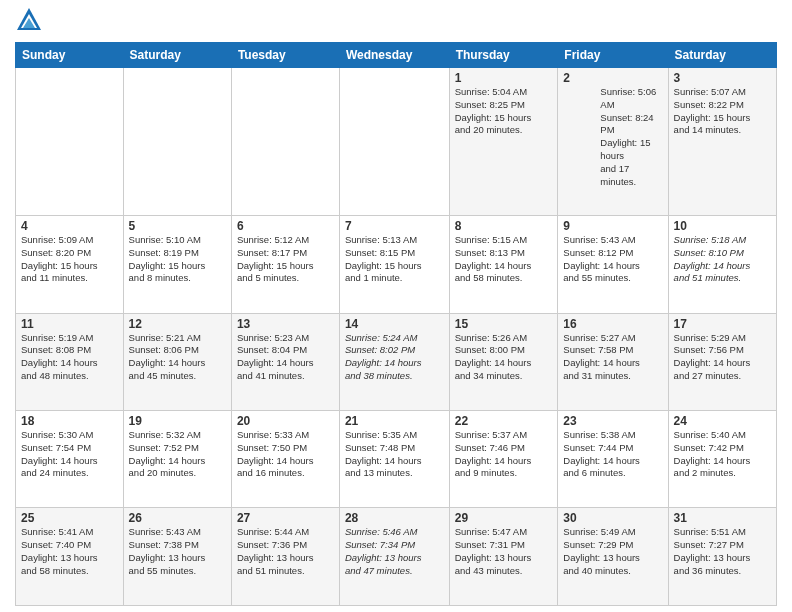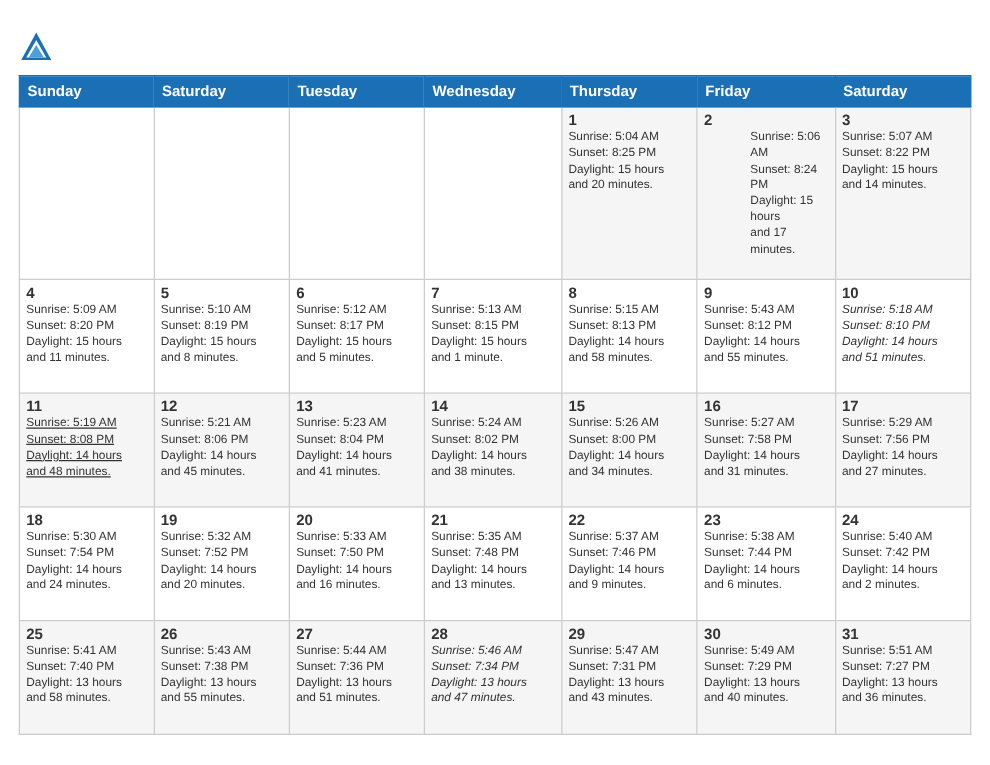--- a/index.html
+++ b/index.html
@@ -6,21 +6,21 @@
     body {
       font-family: Arial, sans-serif;
       background: #fff;
       width: 792px;
       height: 612px;
       overflow: hidden;
     }
     .page {
       width: 792px;
       height: 612px;
-      padding: 24px 15px;
+      padding: 6px 15px;
       display: flex;
       flex-direction: column;
     }
     .header {
       display: flex;
       justify-content: space-between;
       align-items: flex-start;
       margin-bottom: 8px;
     }
     .logo {
@@ -212,42 +212,42 @@
             <span class="day-number">10</span>
             <div class="day-info" style="white-space: pre-line; font-style: italic;">Sunrise: 5:18 AM
 Sunset: 8:10 PM
 Daylight: 14 hours
 and 51 minutes.</div>
           </td>
         </tr>
         <tr>
           <td>
             <span class="day-number">11</span>
-            <div class="day-info" style="white-space: pre-line; text-decoration: underline;">Sunrise: 5:19 AM
+            <div class="day-info" style="white-space: pre-line;">Sunrise: 5:19 AM
 Sunset: 8:08 PM
 Daylight: 14 hours
 and 48 minutes.</div>
           </td>
           <td>
             <span class="day-number">12</span>
             <div class="day-info" style="white-space: pre-line;">Sunrise: 5:21 AM
 Sunset: 8:06 PM
 Daylight: 14 hours
 and 45 minutes.</div>
           </td>
           <td>
             <span class="day-number">13</span>
             <div class="day-info" style="white-space: pre-line;">Sunrise: 5:23 AM
 Sunset: 8:04 PM
 Daylight: 14 hours
 and 41 minutes.</div>
           </td>
           <td>
             <span class="day-number">14</span>
-            <div class="day-info" style="white-space: pre-line;">Sunrise: 5:24 AM
+            <div class="day-info" style="white-space: pre-line; font-style: italic;">Sunrise: 5:24 AM
 Sunset: 8:02 PM
 Daylight: 14 hours
 and 38 minutes.</div>
           </td>
           <td>
             <span class="day-number">15</span>
             <div class="day-info" style="white-space: pre-line;">Sunrise: 5:26 AM
 Sunset: 8:00 PM
 Daylight: 14 hours
 and 34 minutes.</div>

